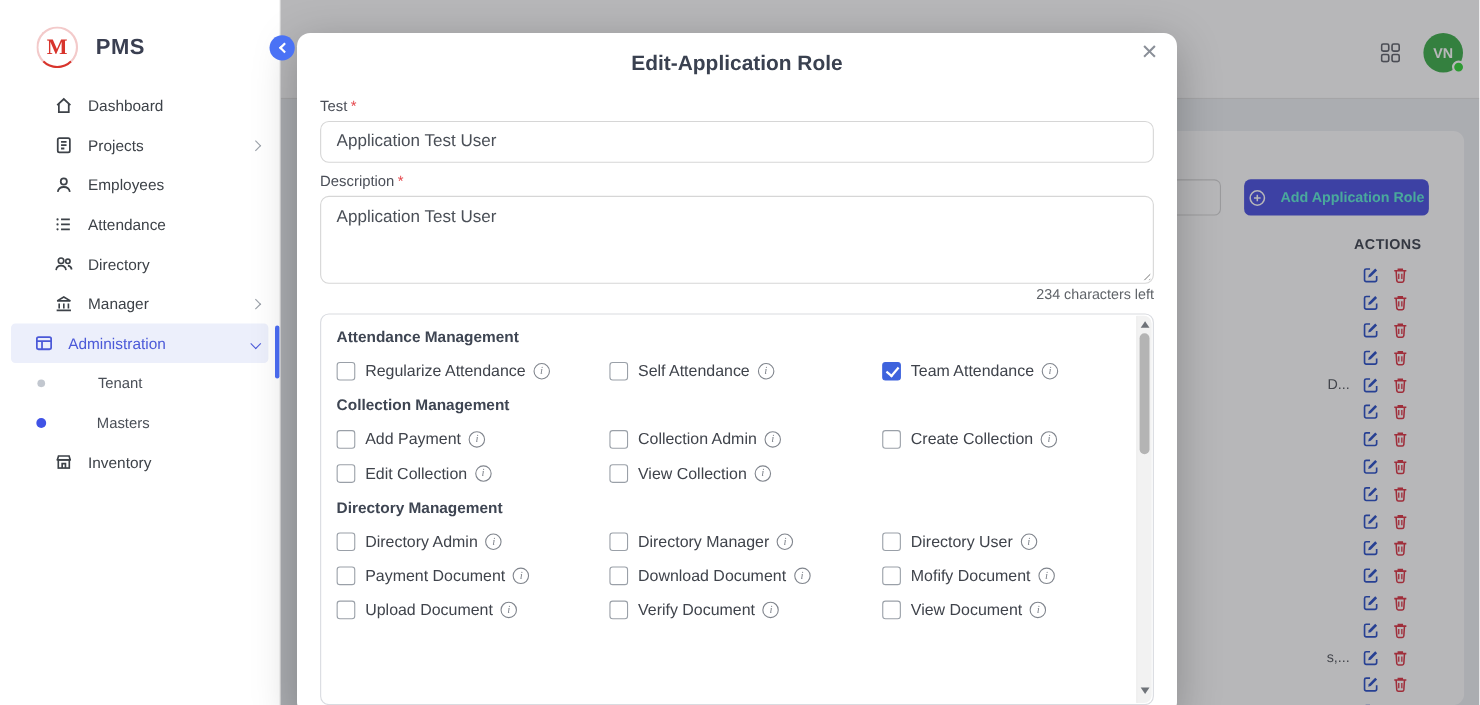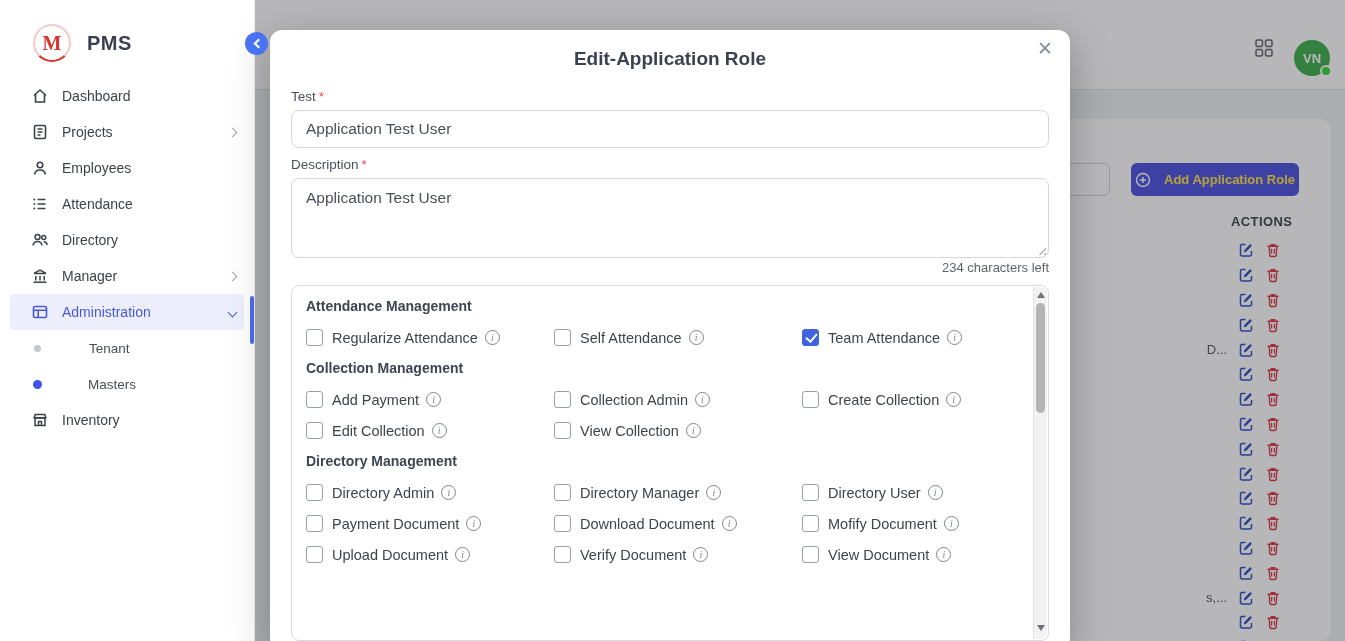--- a/index.html
+++ b/index.html
@@ -10,48 +10,48 @@
   
   .bg-header { position: absolute; left: 255px; top: 0; right: 0; height: 90px;
     background: #ffffff; border-bottom: 1px solid #e5e5e5; z-index: 1; }
   .bg-content { position: absolute; left: 255px; top: 90px; right: 0; bottom: 0;
     background: #eef0f4; z-index: 1; }
   .bg-card { position: absolute; left: 283px; top: 119px; width: 1048px; height: 522px;
     background: #ffffff; border-radius: 10px; z-index: 2; }
   .bg-search { position: absolute; left: 1000px; top: 163px; width: 110px; height: 33px;
     background: #fff; border: 1px solid #d6d6d6; border-radius: 6px; z-index: 3; }
   .add-role-btn { position: absolute; left: 1131px; top: 163px; width: 168px; height: 33px;
-    background: #4c52e0; border: none; border-radius: 6px; color: #fde047; z-index: 3;
+    background: #4c52e0; border: none; border-radius: 6px; color: #5eead4; z-index: 3;
     display: flex; align-items: center; justify-content: center; gap: 13px;
     font-size: 13px; font-weight: bold; font-family: "Liberation Sans", sans-serif; cursor: pointer; }
   .actions-header { position: absolute; left: 1231px; top: 214px; z-index: 3;
     font-size: 13px; font-weight: bold; color: #3f4450; letter-spacing: 0.4px; }
   .actions-rows { position: absolute; left: 900px; top: 238px; width: 393px; z-index: 3; }
   .bg-row { height: 24.8px; display: flex; align-items: center; justify-content: flex-end;
     gap: 11px; padding-right: 12px; }
   .bg-row-text { font-size: 13px; color: #55585f; white-space: nowrap; }
   .bg-row svg { flex: none; display: block; }
   .grid-icon { position: absolute; left: 1255px; top: 39px; width: 18px; height: 18px; z-index: 3; cursor: pointer; }
-  .avatar { position: absolute; left: 1294px; top: 40px; width: 36px; height: 36px; z-index: 3;
+  .avatar { position: absolute; left: 1294px; top: 30px; width: 36px; height: 36px; z-index: 3;
     border-radius: 50%; background: #3fae4c; color: #fff; display: flex; align-items: center;
     justify-content: center; font-size: 13px; font-weight: bold; cursor: pointer; }
   .avatar-dot { position: absolute; right: -2px; bottom: -1px; width: 12px; height: 12px;
     background: #35d43a; border: 2px solid #fff; border-radius: 50%; }
 
   
   .sidebar { position: absolute; left: 0; top: 0; width: 255px; height: 641px;
     background: #fff; border-right: 1px solid #ececec; z-index: 10; }
   .brand { display: flex; align-items: center; gap: 16px; padding: 24px 0 16px 33px; }
   .logo-circle { width: 38px; height: 38px; border-radius: 50%;
     border: 2.5px solid #f3caca; border-bottom-color: #d8342c;
     display: flex; align-items: center; justify-content: center;
     color: #d8342c; font-weight: bold; font-size: 20px;
     font-family: "Liberation Serif", serif; }
   .brand-name { font-size: 20px; font-weight: bold; color: #3a3f51; letter-spacing: 0.5px; }
-  .side-item { display: flex; align-items: center; height: 36px; padding: 0 18px 0 31px;
+  .side-item { display: flex; align-items: center; height: 36px; padding: 0 18px 0 49px;
     gap: 13px; font-size: 14px; color: #3d4248; cursor: pointer; }
   .side-item svg { flex: none; }
   .side-item.active { background: #eceffb; border-radius: 4px; margin: 0 10px;
     padding-left: 21px; padding-right: 8px; color: #4b59d8; }
   .chev { width: 7px; height: 7px; border-right: 1.8px solid #9aa0a8;
     border-bottom: 1.8px solid #9aa0a8; margin-left: auto; }
   .chev.right { transform: rotate(-45deg); }
   .chev.down { transform: rotate(45deg); border-color: #4b59d8; }
   .side-sub { display: flex; align-items: center; height: 36px; padding-left: 34px;
     font-size: 13.5px; color: #4a4f57; cursor: pointer; }

